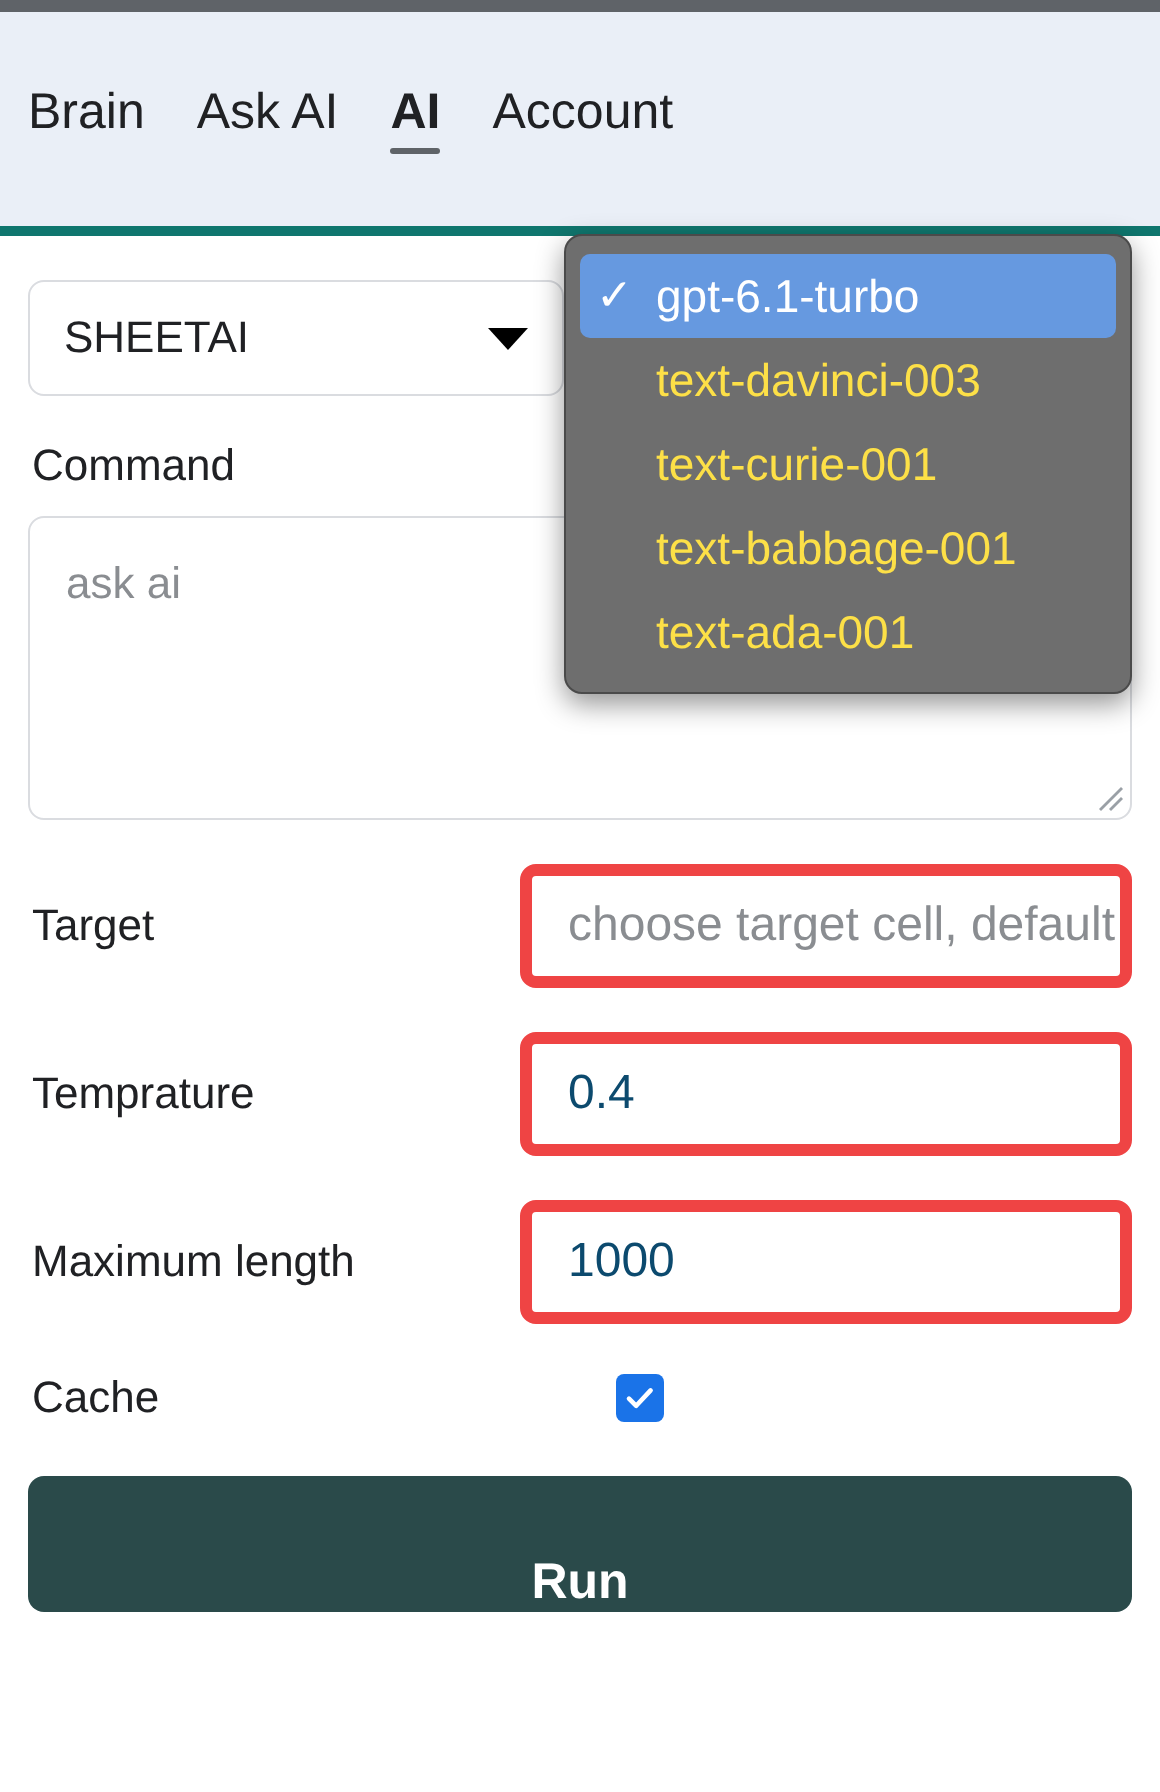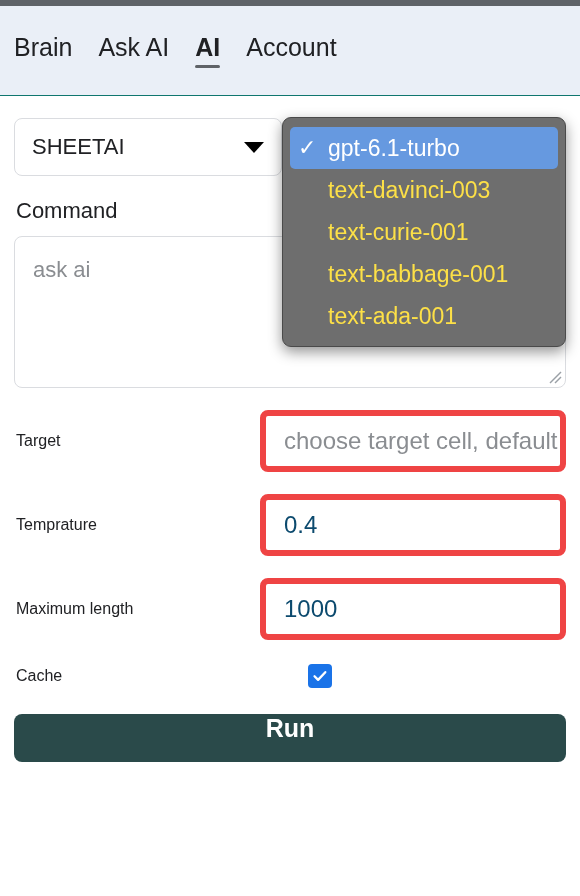--- a/index.html
+++ b/index.html
@@ -18,27 +18,27 @@
   
   .top-strip {
     height: 6px;
     width: 100%;
     background: #5f6368;
   }
 
   
   .navbar {
     background: #eaeff7;
-    height: 90px;
+    height: 112px;
     box-sizing: border-box;
     display: flex;
     align-items: center;
     padding: 0 14px;
     gap: 26px;
-    border-bottom: 1px solid #0f766e;
+    border-bottom: 5px solid #0f766e;
   }
   .nav-tab {
     font-size: 25px;
     color: #202124;
     line-height: 1;
     position: relative;
     padding-bottom: 7px;
     cursor: pointer;
     white-space: nowrap;
   }
@@ -123,21 +123,21 @@
 
   
   .form-row {
     display: flex;
     align-items: center;
     margin-top: 22px;
   }
   .row-label {
     width: 246px;
     flex: 0 0 246px;
-    font-size: 16px;
+    font-size: 22px;
     color: #202124;
     box-sizing: border-box;
     padding-left: 2px;
   }
   .row-input {
     flex: 1;
     height: 62px;
     box-sizing: border-box;
     border: 6px solid #ef4444;
     border-radius: 8px;
@@ -174,28 +174,28 @@
     display: flex;
     align-items: center;
     justify-content: center;
     cursor: pointer;
   }
 
   
   .run-button {
     margin-top: 26px;
     width: 552px;
-    height: 48px;
+    height: 68px;
     border-radius: 8px;
     background: #2a4a4a;
     color: #ffffff;
     font-size: 25px;
     font-weight: bold;
     display: flex;
-    align-items: flex-start;
+    align-items: flex-end;
     justify-content: center;
     cursor: pointer;
     border: none;
     font-family: "Liberation Sans", sans-serif;
   }
 
   
   .popup-menu {
     position: absolute;
     left: 282px;

